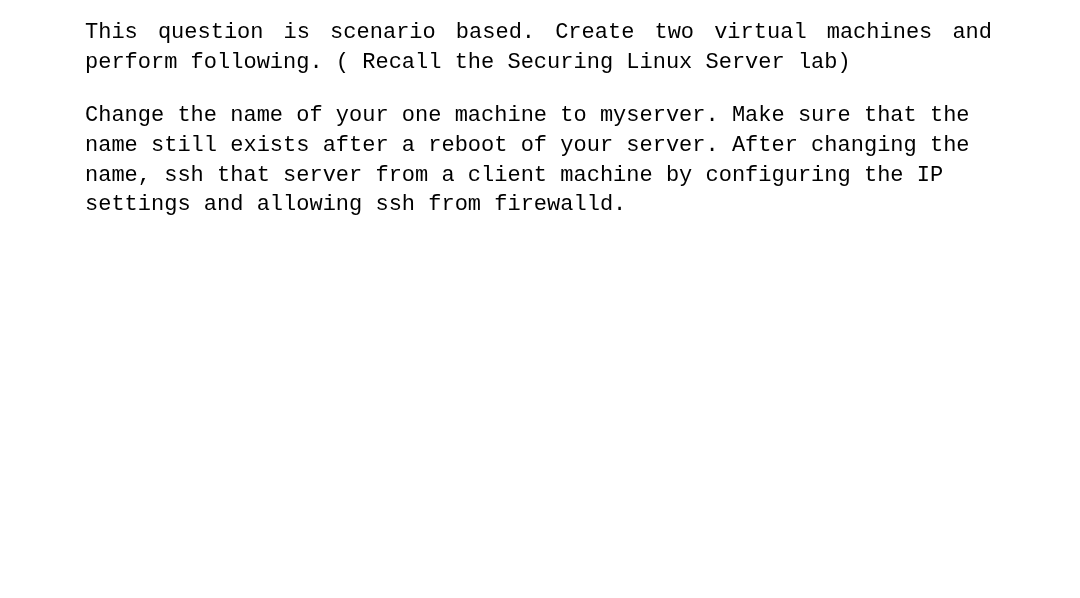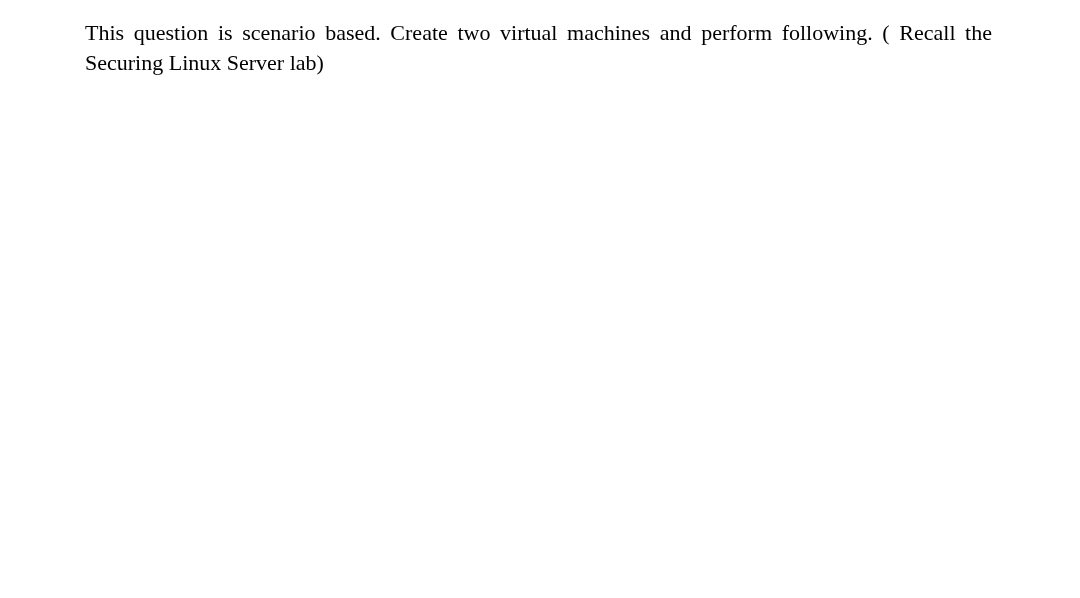--- a/index.html
+++ b/index.html
@@ -1,18 +1,19 @@
 <!DOCTYPE html>
 <html><head>
   <meta charset="utf-8">
   <style>
     * {
       margin: 0;
       padding: 0;
       box-sizing: border-box;
+      font-family: Liberation Mono, monospace;
     }
     html, body {
       width: 1080px;
       height: 598px;
       background: #ffffff;
       font-family: "Times New Roman", Times, serif;
       color: #000000;
     }
     .page {
       padding: 18px 88px 0 85px;
@@ -28,14 +29,15 @@
       text-align: justify;
       text-align-last: left;
     }
   </style>
 </head>
 <body>
 
 <div class="page">
   <p class="para para-justify">This question is scenario based. Create two virtual machines and perform following. ( Recall the Securing Linux Server lab)</p>
 
+  <p class="para">Change the name of your one machine to myserver. Make sure that the name still exists after a reboot of your server. After changing the name, ssh that server from a client machine by configuring the IP settings and allowing ssh from firewalld.</p>
 
 </div>
 
 </body></html>

